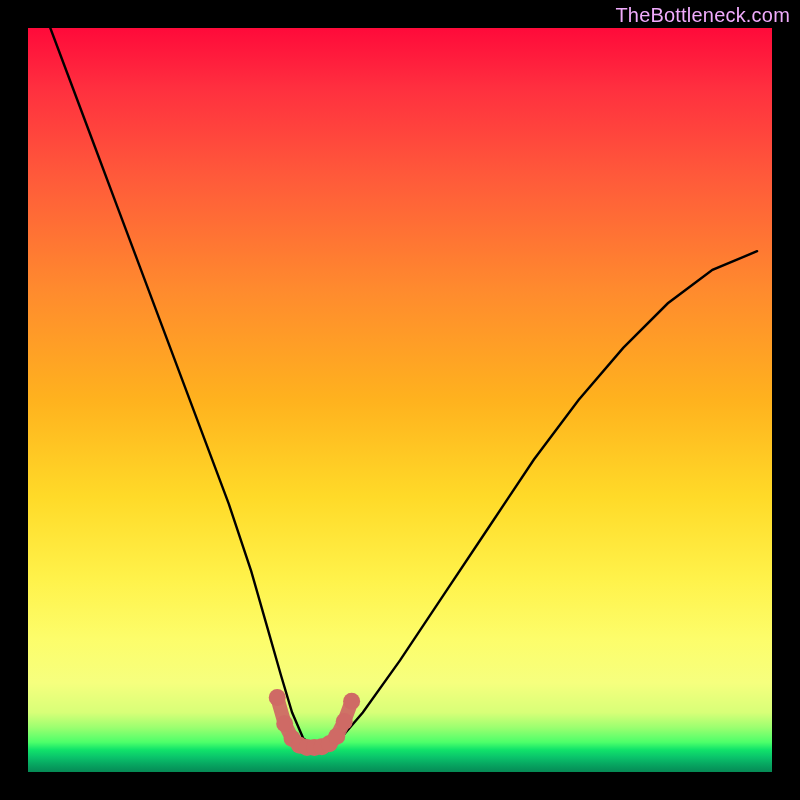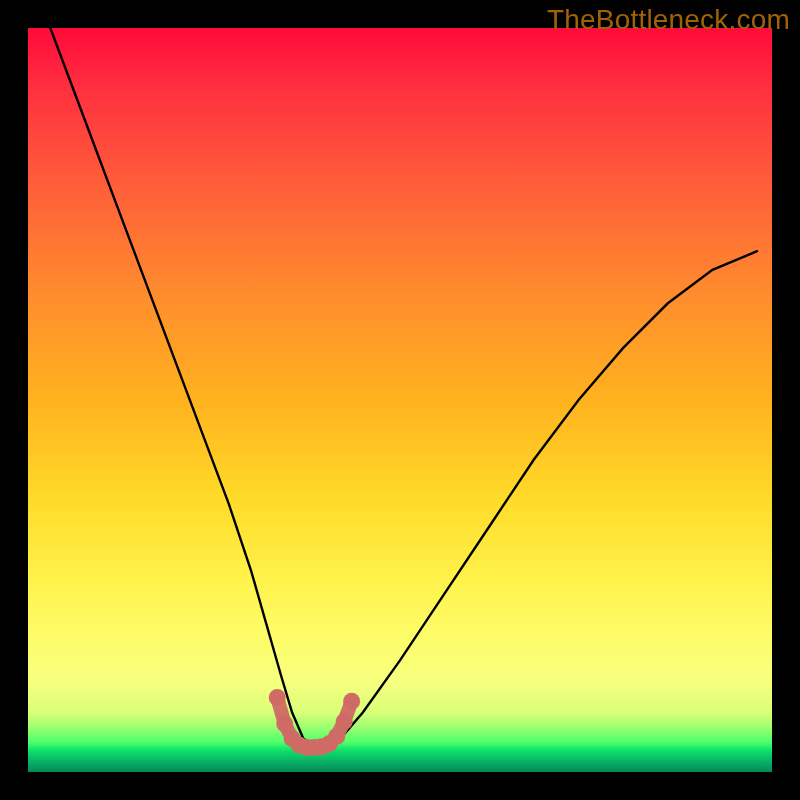--- a/index.html
+++ b/index.html
@@ -42,22 +42,22 @@
       #11e36a 97%,
       #0ac46b 98%,
       #07a560 99%,
       #058a55 100%
     );
   }
   .watermark {
     position: absolute;
     top: 4px;
     right: 10px;
-    color: #a16207;
-    font-size: 28px;
+    color: #f0abfc;
+    font-size: 20px;
     font-weight: 500;
     letter-spacing: 0.2px;
     user-select: none;
     margin-left: 25px;
   }
   svg.curve {
     position: absolute;
     top: 0; left: 0;
     width: 744px;
     height: 744px;

